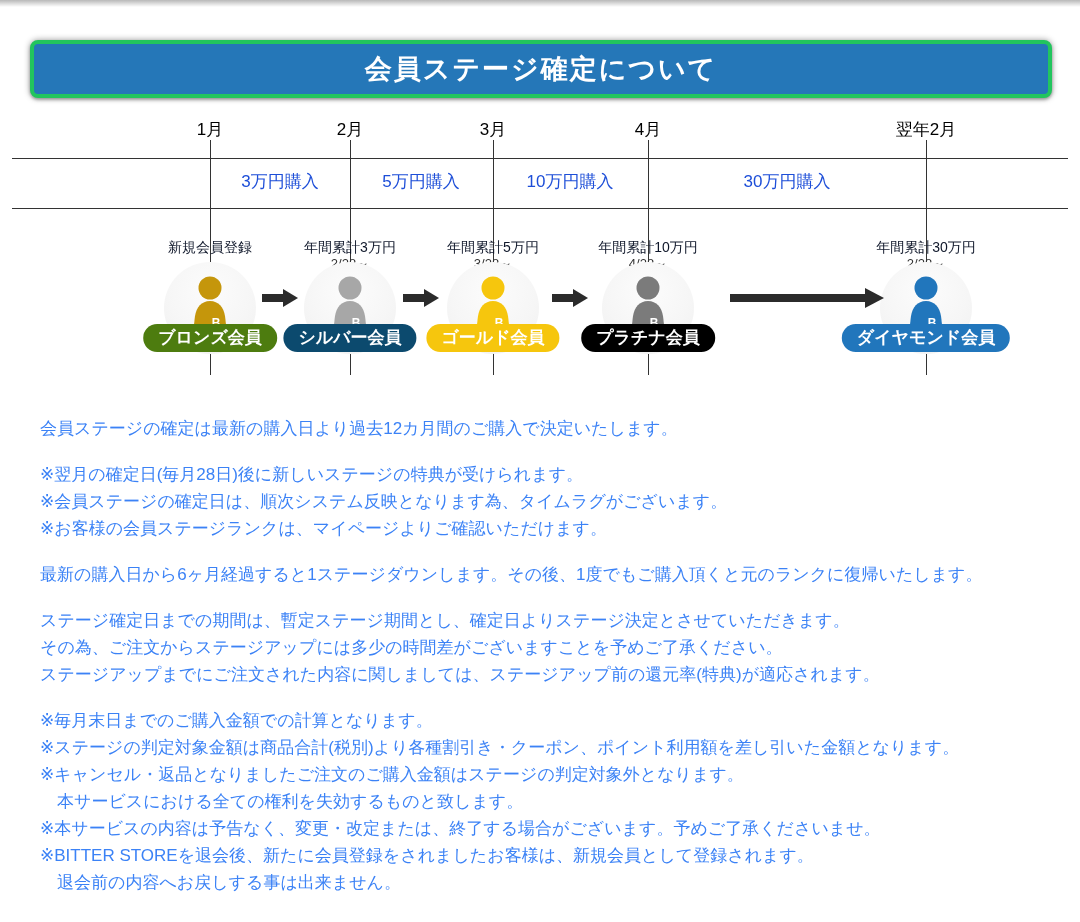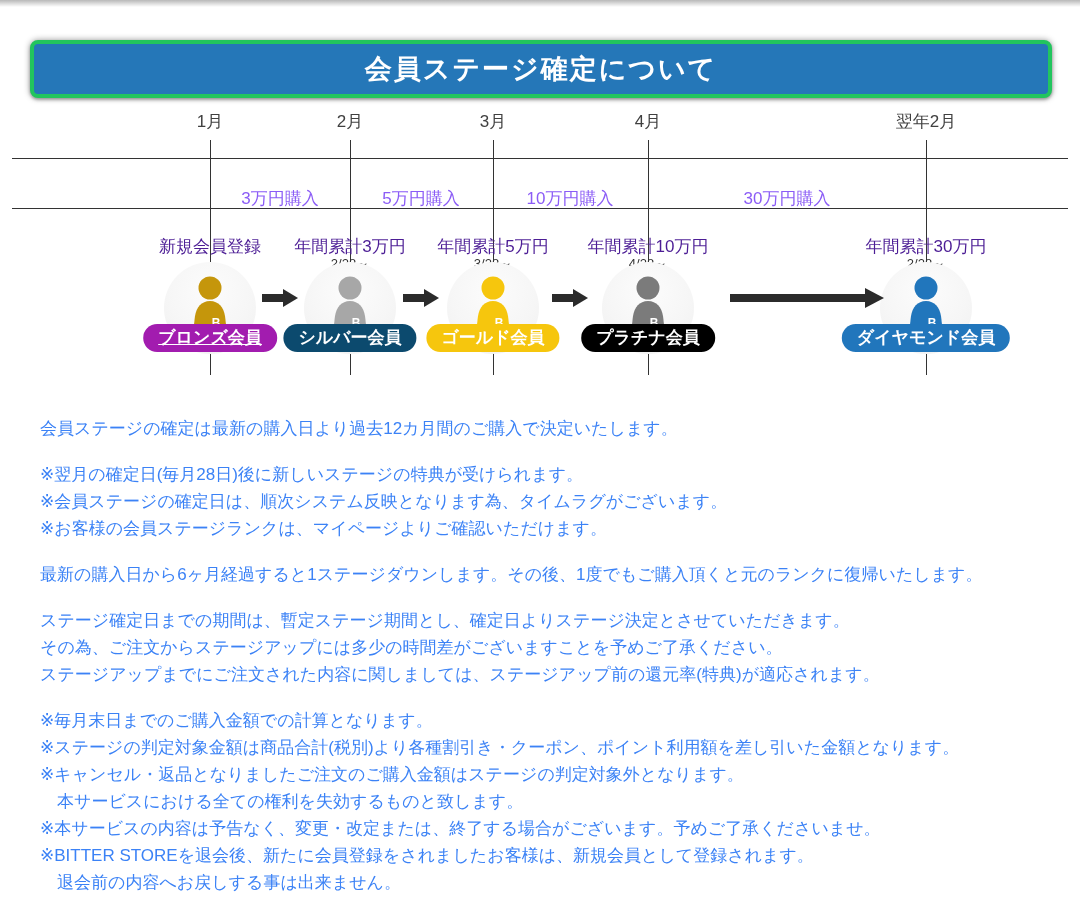--- a/index.html
+++ b/index.html
@@ -18,36 +18,36 @@
     box-shadow:0 0 6px rgba(0,0,0,.4),0 2px 3px rgba(0,0,0,.25);
     text-align:center;
   }
   .banner .title{margin:0;line-height:50px;font-size:27px;font-weight:bold;color:#fff;letter-spacing:2px;}
 
   
   .diagram{position:absolute;left:0;top:110px;width:1080px;height:280px;}
   .hline{position:absolute;left:12px;width:1056px;height:1px;background:#333;}
   .hline-1{top:48px;} .hline-2{top:98px;}
   .tick{position:absolute;top:30px;width:1px;height:235px;background:#333;}
-  .month{position:absolute;top:0;transform:translateX(-50%);font-size:17px;color:#404040;white-space:nowrap;}
-  .purchase{position:absolute;top:77px;transform:translateX(-50%);font-size:17px;color:#8b5cf6;white-space:nowrap;}
+  .month{position:absolute;top:8px;transform:translateX(-50%);font-size:17px;color:#000000;white-space:nowrap;}
+  .purchase{position:absolute;top:60px;transform:translateX(-50%);font-size:17px;color:#1d4ed8;white-space:nowrap;}
 
   .x0{left:210px;} .x1{left:350px;} .x2{left:493px;} .x3{left:648px;} .x4{left:926px;}
   .m0{left:280px;} .m1{left:421px;} .m2{left:570px;} .m3{left:787px;}
 
   .stage{position:absolute;top:0;width:0;}
-  .slabel1{position:absolute;top:128px;left:0;transform:translateX(-50%);font-size:17px;line-height:18px;color:#4c1d95;white-space:nowrap;}
+  .slabel1{position:absolute;top:128px;left:0;transform:translateX(-50%);font-size:14px;line-height:18px;color:#0f172a;white-space:nowrap;}
   .slabel2{position:absolute;top:146px;left:0;transform:translateX(-50%);font-size:13px;line-height:16px;color:#333;white-space:nowrap;}
   .circle{position:absolute;top:152px;left:0;transform:translateX(-50%);width:92px;height:92px;border-radius:50%;
     background:radial-gradient(circle at 50% 32%,#fcfcfc 0%,#f6f6f6 55%,#efefef 100%);}
   .person{position:absolute;top:166px;left:0;transform:translateX(-50%);}
   .pill{position:absolute;top:214px;left:0;transform:translateX(-50%);height:28px;line-height:28px;border-radius:15px;
     padding:0 15px;color:#fff;font-weight:bold;font-size:17px;white-space:nowrap;text-align:center;}
 
-  .fill-bronze{fill:#C5960B;}  .bg-bronze{background:#a21caf;text-decoration:underline;}
+  .fill-bronze{fill:#C5960B;}  .bg-bronze{background:#4d7c0f;}
   .fill-silver{fill:#A7A7A7;}  .bg-silver{background:#0c4a6e;}
   .fill-gold{fill:#F6C60D;}    .bg-gold{background:#F6C60D;}
   .fill-platinum{fill:#7B7B7B;}.bg-platinum{background:#000000;}
   .fill-diamond{fill:#2176BC;} .bg-diamond{background:#2176BC;}
 
   .arrow{position:absolute;top:179px;}
   .a0{left:262px;} .a1{left:403px;} .a2{left:552px;}
   .arrow-long{position:absolute;top:178px;left:730px;}
   .arrow svg,.arrow-long svg{display:block;fill:#2B2B2B;}
 

